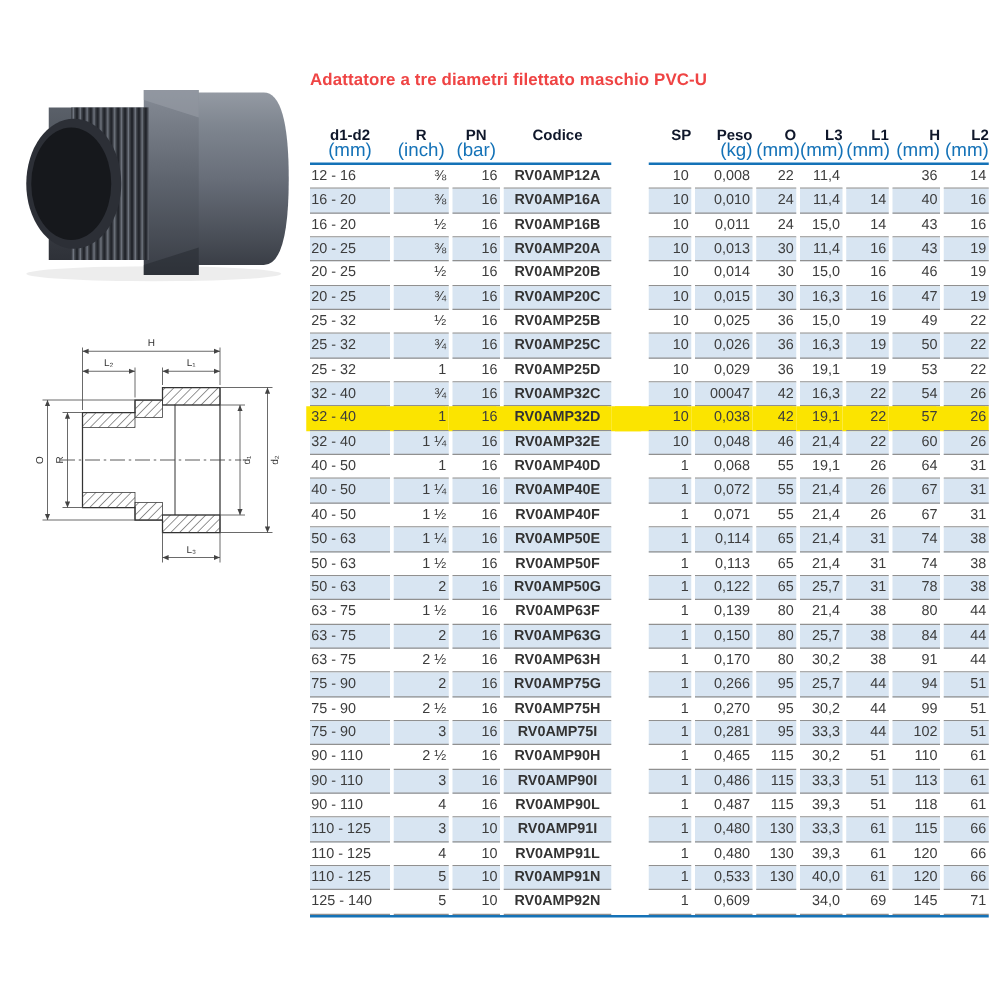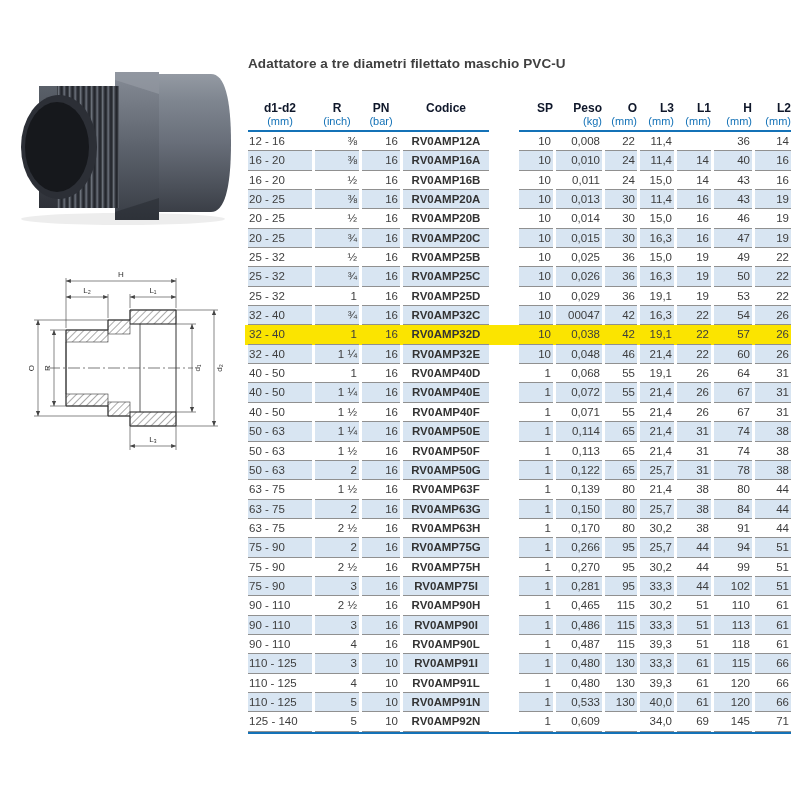--- a/index.html
+++ b/index.html
@@ -3,31 +3,31 @@
 <meta charset="utf-8">
 <style>
   html,body{margin:0;padding:0;}
   body{
     width:800px;height:800px;background:#ffffff;position:relative;
     font-family:"Liberation Sans","DejaVu Sans",sans-serif;
     -webkit-font-smoothing:antialiased;
   }
   .title{
     position:absolute;left:248px;top:56px;
-    font-size:13.5px;font-weight:bold;color:#404040;letter-spacing:.1px;
+    font-size:13.5px;font-weight:bold;color:#ef4444;letter-spacing:.1px;
   }
   
   #grid{
     position:absolute;left:248px;top:97px;width:543px;
     display:grid;
     grid-template-columns:64px 44px 38px 86px 24px 34px 46px 32px 34px 34px 38px 36px;
     column-gap:3px;
   }
   .h{height:18px;line-height:22px;font-size:12px;font-weight:bold;color:#0f172a;white-space:nowrap;}
-  .u{height:15px;line-height:12px;font-size:11px;color:#1472b7;white-space:nowrap;}
+  .u{height:15px;line-height:12px;font-size:15px;color:#1472b7;white-space:nowrap;}
   .al{text-align:left}.ac{text-align:center}.ar{text-align:right}
   .tline{height:2px;background:#1472b7;align-self:end;}
   .tlgap{height:2px;background:transparent;}
   .c{
     height:19.35px;line-height:19.6px;font-size:11.5px;color:#3d3d3d;
     border-bottom:1px solid #909090;box-sizing:border-box;white-space:nowrap;
   }
   .c.al{padding-left:1px;}
   .c.ar{padding-right:2px;}
   .gapcell{border-bottom:none;}

